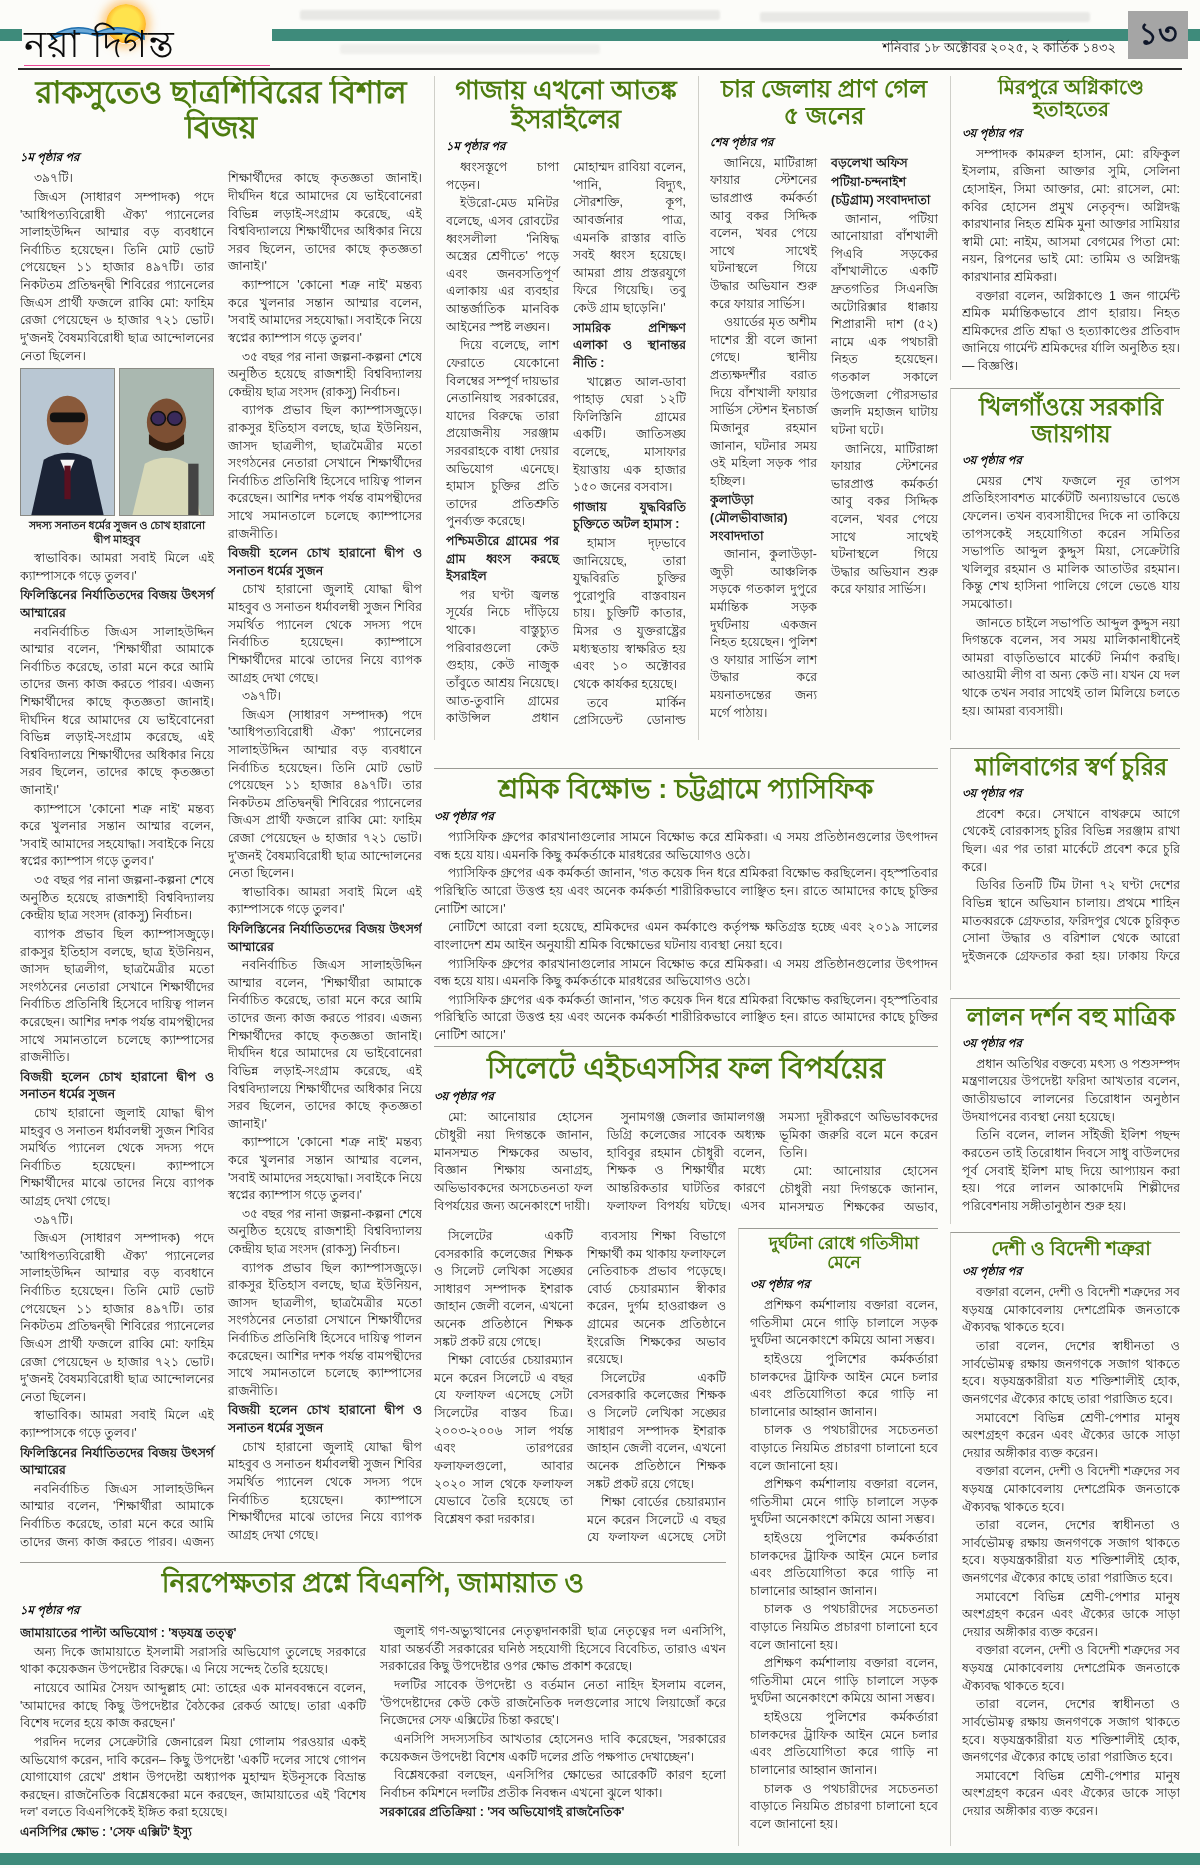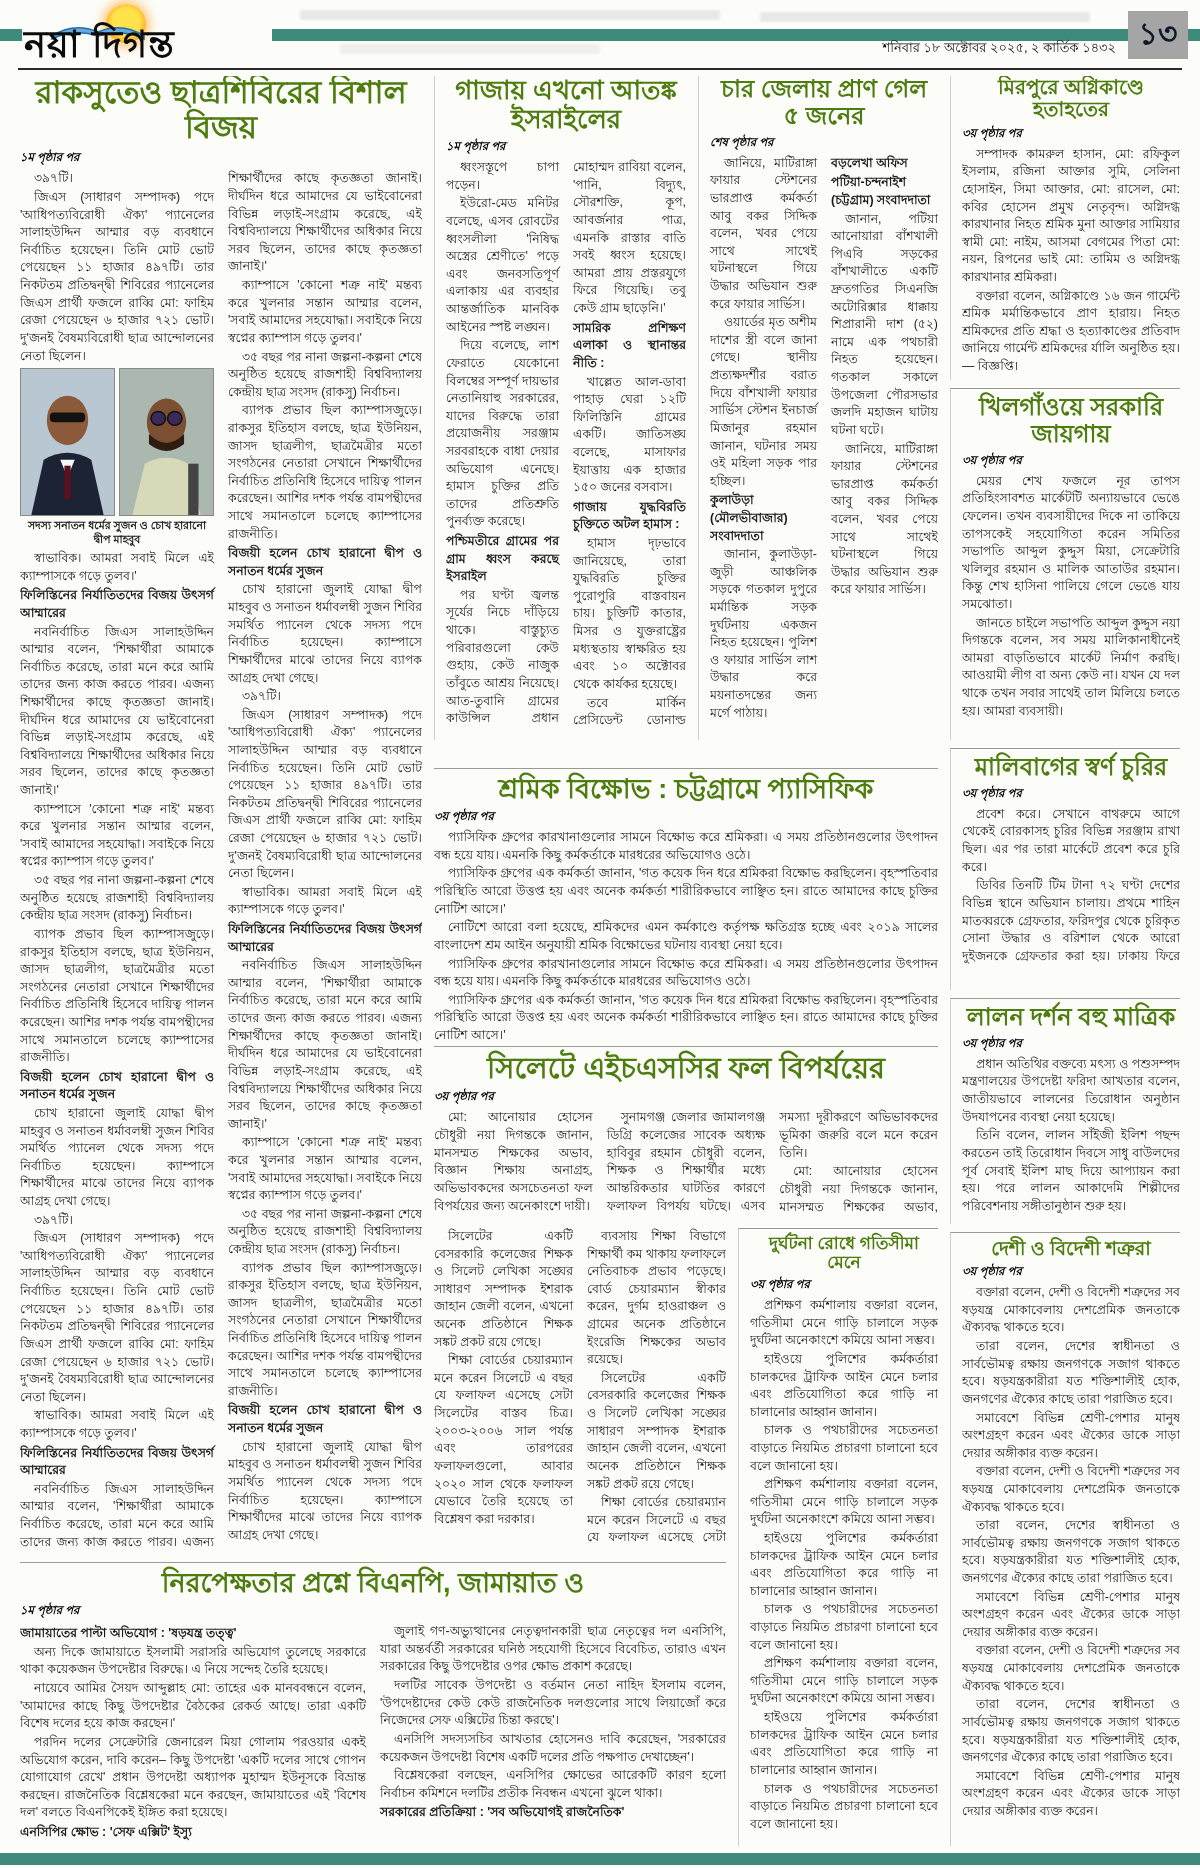--- a/index.html
+++ b/index.html
@@ -10,22 +10,22 @@
   #band-top{top:29px;}
   #band-bottom{top:1853px;}
   .ghost{position:absolute;height:10px;background:#d9d9d6;border-radius:2px;filter:blur(1px);opacity:.55;}
 
   
   #logo{position:absolute;left:22px;top:4px;width:250px;height:62px;background:#fcfcf9;}
   #logo-sun{position:absolute;left:84px;top:0px;width:40px;height:40px;border-radius:50%;
             background:radial-gradient(circle at 50% 45%,#ffe34d 0 45%,#ffaf24 70%,rgba(255,175,36,0) 72%);
             box-shadow:0 0 10px 4px rgba(255,160,30,.55);}
   #logo-book{position:absolute;left:28px;top:16px;}
-  #logo-text{position:absolute;left:2px;top:22px;width:246px;font-size:37px;font-weight:700;color:#0b0b0b;
-             letter-spacing:1px;line-height:1.0;border-bottom:1px solid #ec4899;padding-bottom:18px;
+  #logo-text{position:absolute;left:2px;top:22px;width:246px;font-size:37px;font-weight:400;color:#0b0b0b;
+             letter-spacing:1px;line-height:1.0;border-bottom:1px solid #ec4899;padding-bottom:2px;
              white-space:nowrap;}
   #dateline{position:absolute;right:84px;top:38px;font-size:13px;color:#111;}
   #pagenum{position:absolute;left:1128px;top:11px;width:60px;height:48px;background:#a5a5a5;color:#0f172a;
            font-size:30px;font-weight:bold;display:flex;align-items:center;justify-content:center;}
   #mastrule{position:absolute;left:18px;top:68px;width:1164px;border-top:2px solid #2b2b2b;}
 
   
   .article{position:absolute;overflow:hidden;display:flex;flex-direction:column;background:#fcfcf9;}
   .hl{font-weight:800;text-align:center;line-height:1.12;margin:0 0 3px;color:#4d7c0f;flex:0 0 auto;}
   .h31{font-size:31px;} .h26{font-size:26px;} .h24{font-size:24px;} .h27{font-size:27px;}
@@ -36,21 +36,21 @@
   .c1{column-count:1;} .c2{column-count:2;} .c3{column-count:3;}
   .abody p{margin:0 0 1px;text-indent:14px;}
   .abody p.sub{font-weight:bold;text-indent:0;margin-top:2px;}
   .vline{border-left:1px solid #cfcfc9;padding-left:11px;}
   .topline{border-top:1px solid #9a9a94;padding-top:5px;}
 
   
   .photowrap{break-inside:avoid;margin:3px 0 4px;}
   .photos{display:flex;gap:4px;}
   .ph{width:50%;height:148px;border:1px solid #8a8a84;position:relative;overflow:hidden;}
-  .photocap{font-size:10.8px;font-weight:bold;text-align:center;margin-top:3px;line-height:1.25;}
+  .photocap{font-size:10.8px;font-weight:bold;text-align:center;margin-top:3px;line-height:1.25;font-family:Liberation Serif, serif;}
 </style>
 </head>
 <body>
 
 <div id="page">
 
   <div class="band" id="band-top"></div>
   <div class="band" id="band-bottom"></div>
 
   <div class="ghost" style="left:300px;top:10px;width:420px;"></div>
@@ -162,21 +162,21 @@
         <p class="bp">জানান, পটিয়া আনোয়ারা বাঁশখালী পিএবি সড়কের বাঁশখালীতে একটি দ্রুতগতির সিএনজি অটোরিক্সার ধাক্কায় শিপ্রারানী দাশ (৫২) নামে এক পথচারী নিহত হয়েছেন। গতকাল সকালে উপজেলা পৌরসভার জলদি মহাজন ঘাটায় ঘটনা ঘটে।</p>
         <p class="bp">জানিয়ে, মাটিরাঙ্গা ফায়ার স্টেশনের ভারপ্রাপ্ত কর্মকর্তা আবু বকর সিদ্দিক বলেন, খবর পেয়ে সাথে সাথেই ঘটনাস্থলে গিয়ে উদ্ধার অভিযান শুরু করে ফায়ার সার্ভিস।</p>
       </div>
   </section>
 
   <section class="article vline" style="left:950px;top:76px;width:230px;height:304px;">
     <h2 class="hl h20">মিরপুরে অগ্নিকাণ্ডে হতাহতের</h2>
     <div class="cont">৩য় পৃষ্ঠার পর</div>
     <div class="abody c1">
         <p class="bp">সম্পাদক কামরুল হাসান, মো: রফিকুল ইসলাম, রজিনা আক্তার সুমি, সেলিনা হোসাইন, সিমা আক্তার, মো: রাসেল, মো: কবির হোসেন প্রমুখ নেতৃবৃন্দ। অগ্নিদগ্ধ কারখানার নিহত শ্রমিক মুনা আক্তার সামিয়ার স্বামী মো: নাইম, আসমা বেগমের পিতা মো: নয়ন, রিপনের ভাই মো: তামিম ও অগ্নিদগ্ধ কারখানার শ্রমিকরা।</p>
-        <p class="bp">বক্তারা বলেন, অগ্নিকাণ্ডে ১৬ জন গার্মেন্ট শ্রমিক মর্মান্তিকভাবে প্রাণ হারায়। নিহত শ্রমিকদের প্রতি শ্রদ্ধা ও হত্যাকাণ্ডের প্রতিবাদ জানিয়ে গার্মেন্ট শ্রমিকদের র্যালি অনুষ্ঠিত হয়। — বিজ্ঞপ্তি।</p>
+        <p class="bp">বক্তারা বলেন, অগ্নিকাণ্ডে 1 জন গার্মেন্ট শ্রমিক মর্মান্তিকভাবে প্রাণ হারায়। নিহত শ্রমিকদের প্রতি শ্রদ্ধা ও হত্যাকাণ্ডের প্রতিবাদ জানিয়ে গার্মেন্ট শ্রমিকদের র্যালি অনুষ্ঠিত হয়। — বিজ্ঞপ্তি।</p>
       </div>
   </section>
 
   <section class="article vline topline" style="left:950px;top:388px;width:230px;height:352px;">
     <h2 class="hl h24">খিলগাঁওয়ে সরকারি জায়গায়</h2>
     <div class="cont">৩য় পৃষ্ঠার পর</div>
     <div class="abody c1">
         <p class="bp">মেয়র শেখ ফজলে নূর তাপস প্রতিহিংসাবশত মার্কেটটি অন্যায়ভাবে ভেঙে ফেলেন। তখন ব্যবসায়ীদের দিকে না তাকিয়ে তাপসকেই সহযোগিতা করেন সমিতির সভাপতি আব্দুল কুদ্দুস মিয়া, সেক্রেটারি খলিলুর রহমান ও মালিক আতাউর রহমান। কিন্তু শেখ হাসিনা পালিয়ে গেলে ভেঙে যায় সমঝোতা।</p>
         <p class="bp">জানতে চাইলে সভাপতি আব্দুল কুদ্দুস নয়া দিগন্তকে বলেন, সব সময় মালিকানাধীনেই আমরা বাড়তিভাবে মার্কেট নির্মাণ করছি। আওয়ামী লীগ বা অন্য কেউ না। যখন যে দল থাকে তখন সবার সাথেই তাল মিলিয়ে চলতে হয়। আমরা ব্যবসায়ী।</p>
       </div>

